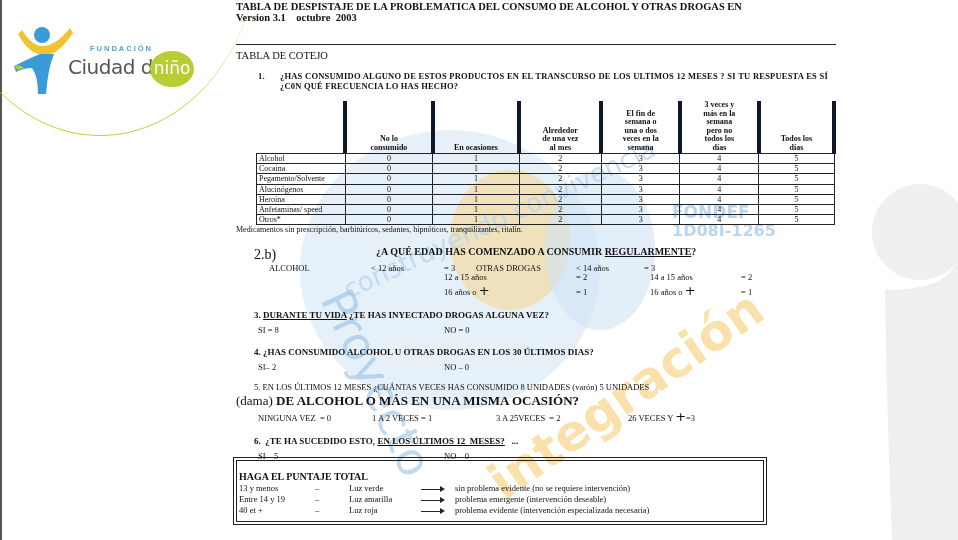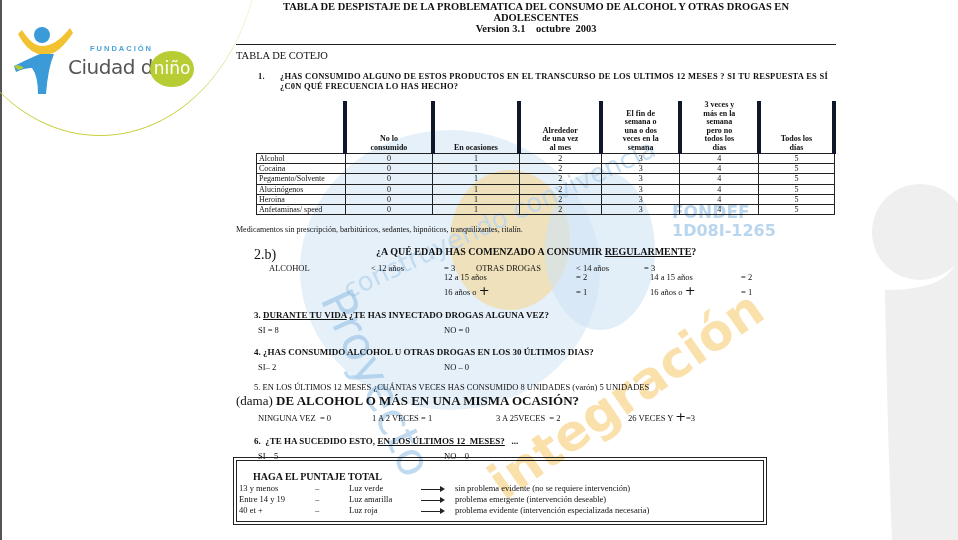--- a/index.html
+++ b/index.html
@@ -6,42 +6,42 @@
   body { width:958px; height:540px; overflow:hidden; background:#ffffff; position:relative; font-family:"Liberation Serif", serif; color:#111; }
   .left-edge { position:absolute; left:0; top:0; width:2px; height:540px; background:#555; }
   .deco-arc { position:absolute; left:-60px; top:-260px; width:320px; height:395px; border-radius:50%; border-bottom:1.5px solid #c9cf3a; border-left:0; border-right:0; border-top:0; }
   .deco-i { position:absolute; left:832px; top:0; width:126px; height:540px; }
   .logo { position:absolute; left:10px; top:24px; width:200px; height:76px; }
   .logo .fund { position:absolute; left:80px; top:20px; font-family:"Liberation Sans", sans-serif; font-size:7.5px; letter-spacing:2px; color:#4aa3d8; font-weight:bold; }
   .logo .name { position:absolute; left:58px; top:31px; font-family:"DejaVu Sans", sans-serif; font-size:20px; color:#555; letter-spacing:-0.5px; }
   .logo .nino { position:absolute; left:140px; top:27px; width:44px; height:36px; border-radius:50%; background:#b8cc34; color:#fff; font-family:"DejaVu Sans", sans-serif; font-size:17px; text-align:center; line-height:34px; }
   .watermark { position:absolute; left:290px; top:120px; width:500px; height:400px; pointer-events:none; }
   .doc { position:absolute; left:236px; top:0; width:600px; font-size:9px; }
-  .title { position:absolute; left:0; top:1px; width:600px; text-align:center; font-weight:bold; font-size:10.5px; line-height:11px; }
+  .title { position:absolute; left:0; top:1px; width:600px; font-weight:bold; font-size:10.5px; line-height:11px; }
   .rule { position:absolute; left:0; top:44px; width:600px; height:1px; background:#222; }
   .cotejo { position:absolute; left:0; top:50px; font-size:10.5px; }
   .q1 { position:absolute; left:22px; top:71px; width:570px; font-weight:bold; font-size:8.5px; line-height:10px; letter-spacing:0.2px; }
   .q1 .num { position:absolute; left:0; top:0; }
   .q1 .txt { position:absolute; left:22px; top:0; width:548px; text-align:justify; }
   table.freq { position:absolute; left:20px; top:101px; border-collapse:collapse; font-size:8px; }
   table.freq th { font-weight:bold; vertical-align:bottom; text-align:center; line-height:8.5px; padding:0 18px 1px; border-left:1px solid #222; border-right:4px solid #0f172a; height:36px; }
   table.freq th.blank { border-left:none; width:98px; }
   table.freq td { border:1px solid #222; text-align:center; height:9.2px; padding:0; line-height:9px; }
   table.freq td.drug { text-align:left; padding-left:2px; }
   .col0 { width:98px } .col1 { width:73px } .col2 { width:81px } .col3 { width:60px } .col4 { width:69px } .col5 { width:70px } .col6 { width:71px }
   .note { position:absolute; left:0; top:225px; font-size:8px; }
   .abs { position:absolute; white-space:nowrap; }
   .q2 .label { left:18px; top:247px; font-size:14px; }
   .q2 .question { left:140px; top:246px; font-weight:bold; font-size:10px; }
   .u { text-decoration:underline; }
   .row-sm { font-size:8.5px; }
   .bold { font-weight:bold; }
   .plus { font-size:13px; line-height:8px; font-family:"DejaVu Sans", sans-serif; }
   .scorebox { position:absolute; left:0; top:460px; width:526px; height:60px; border:1.5px solid #222; outline:1px solid #222; outline-offset:2px; }
-  .scorebox .head { position:absolute; left:2px; top:10px; font-weight:bold; font-size:10px;margin-left:14px; }
+  .scorebox .head { position:absolute; left:2px; top:10px; font-weight:bold; font-size:10px; }
   .scorebox .r { position:absolute; font-size:8.5px; white-space:nowrap; }
   .arrow { position:absolute; width:22px; height:1px; background:#222; }
   .arrow::after { content:""; position:absolute; right:-2px; top:-3px; border-left:5px solid #222; border-top:3.5px solid transparent; border-bottom:3.5px solid transparent; }
 </style>
 </head>
 <body>
 
 <div class="left-edge"></div>
 <div class="deco-arc"></div>
 
@@ -69,21 +69,20 @@
   <text x="30" y="110" font-size="26" fill="#b9d6ee" opacity="0.8" transform="rotate(-25 200 80)" font-family="DejaVu Sans, sans-serif">construyendo convivencia</text>
   <text x="10" y="230" font-size="46" fill="#8ebde4" opacity="0.55" transform="rotate(65 60 220)" font-family="DejaVu Sans, sans-serif">Proyecto</text>
   <text x="160" y="310" font-size="50" fill="#f7c96a" opacity="0.55" transform="rotate(-35 300 260)" font-family="DejaVu Sans, sans-serif" font-weight="bold">integración</text>
   <text x="382" y="98" font-size="17" fill="#b9d6ee" font-family="DejaVu Sans, sans-serif" font-weight="bold">FONDEF</text>
   <text x="382" y="116" font-size="16" fill="#b9d6ee" font-family="DejaVu Sans, sans-serif" font-weight="bold">1D08I-1265</text>
 </svg>
 
 <div class="doc">
   <div class="title">
     <div>TABLA DE DESPISTAJE DE LA PROBLEMATICA DEL CONSUMO DE ALCOHOL Y OTRAS DROGAS EN</div>
-    <div>ADOLESCENTES</div>
     <div style="white-space:pre">Version 3.1    octubre  2003</div>
   </div>
   <div class="rule"></div>
   <div class="cotejo">TABLA DE COTEJO</div>
 
   <div class="q1">
     <span class="num">1.</span>
     <span class="txt">¿HAS CONSUMIDO ALGUNO DE ESTOS PRODUCTOS EN EL TRANSCURSO DE LOS ULTIMOS 12 MESES ? SI TU RESPUESTA ES SÍ  ¿C0N QUÉ FRECUENCIA LO HAS HECHO?</span>
   </div>
 
@@ -140,20 +139,29 @@
           <td class="drug">Heroina</td>
           <td>0</td>
           <td>1</td>
           <td>2</td>
           <td>3</td>
           <td>4</td>
           <td>5</td>
         </tr>
         <tr>
           <td class="drug">Anfetaminas/ speed</td>
+          <td>0</td>
+          <td>1</td>
+          <td>2</td>
+          <td>3</td>
+          <td>4</td>
+          <td>5</td>
+        </tr>
+        <tr>
+          <td class="drug">Otros*</td>
           <td>0</td>
           <td>1</td>
           <td>2</td>
           <td>3</td>
           <td>4</td>
           <td>5</td>
         </tr>
       </tbody>
   </table>
 

